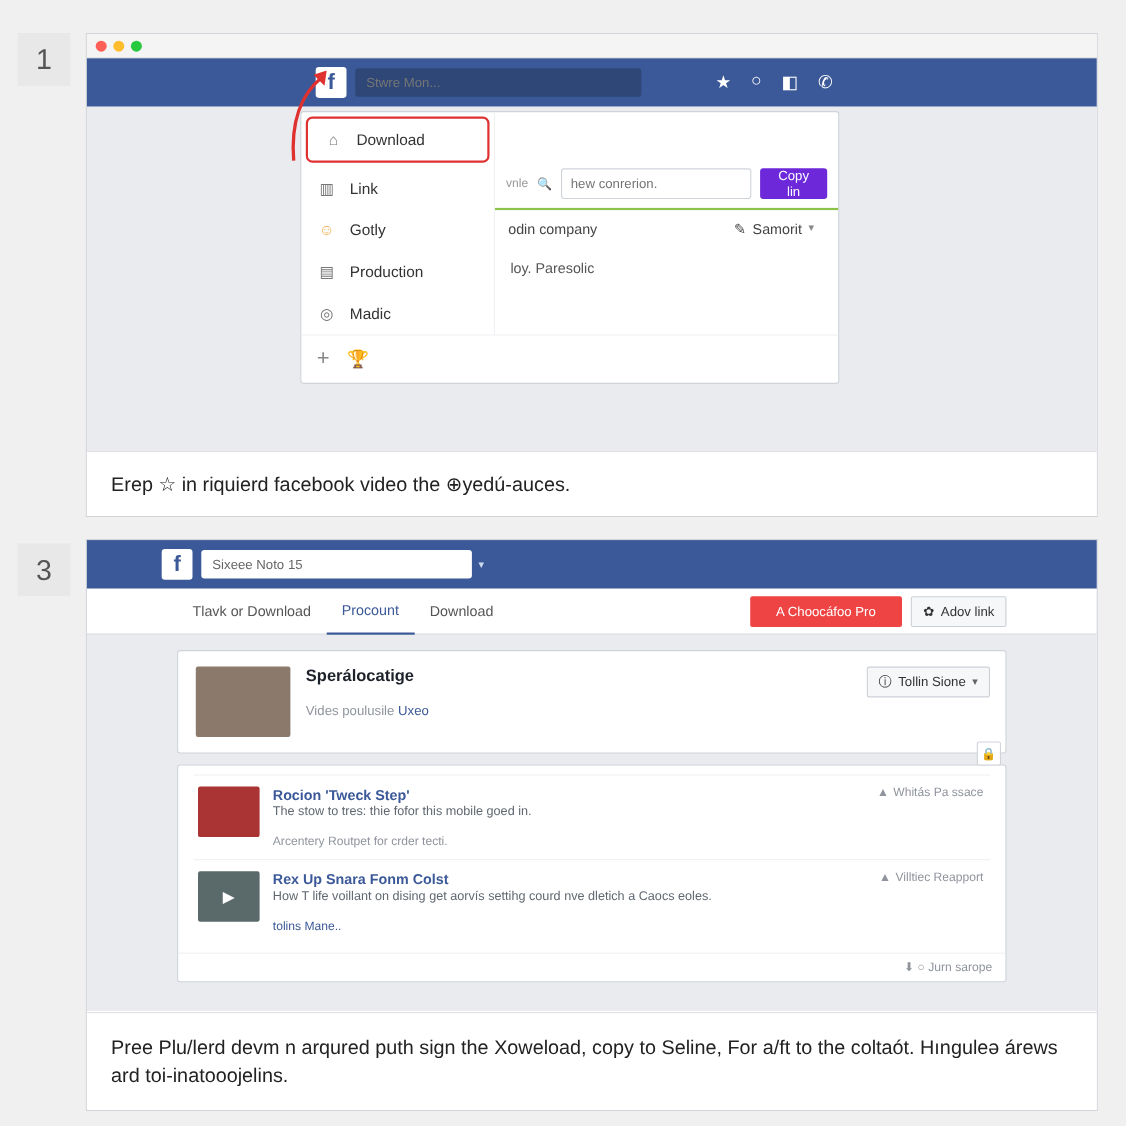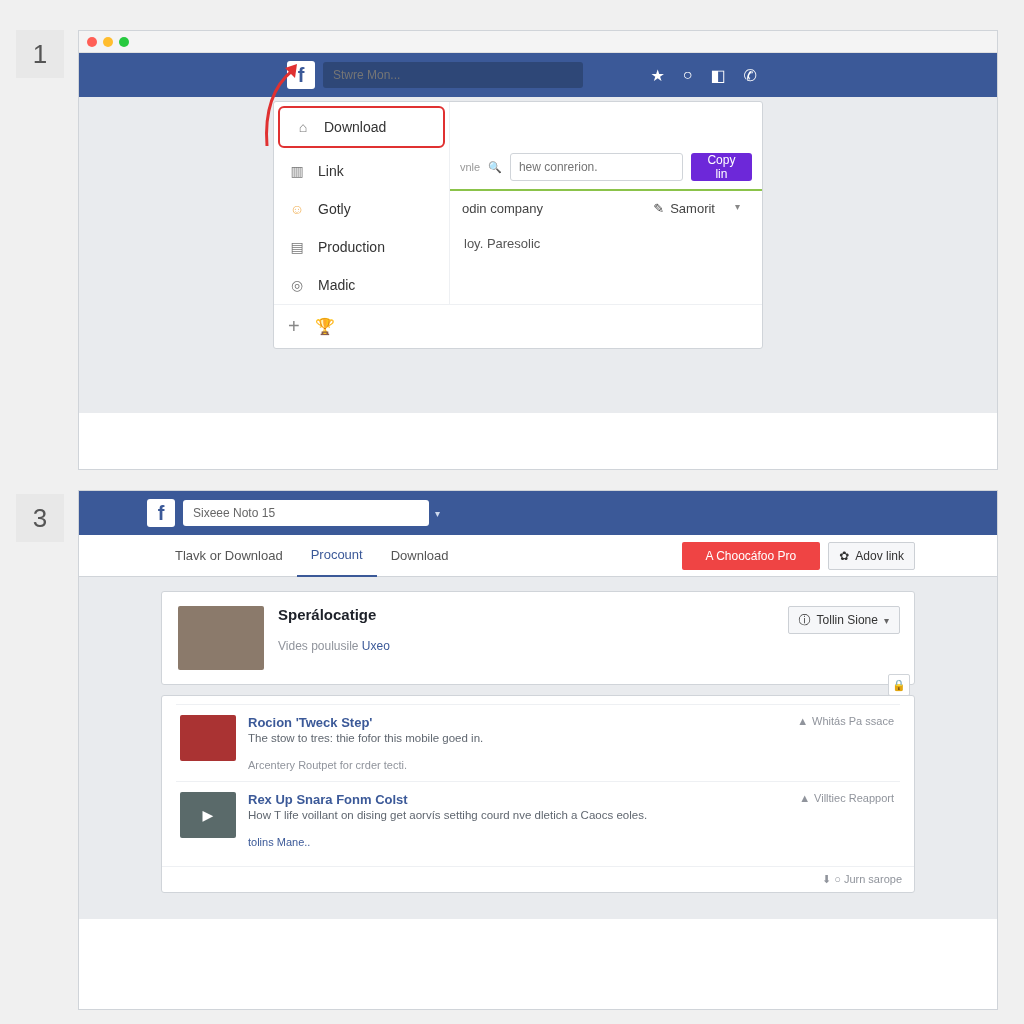--- a/index.html
+++ b/index.html
@@ -23,21 +23,21 @@
 .dropdown-zone{position:absolute;left:194px;top:4px;width:490px;background:#fff;border:1px solid #d0d4d9;border-radius:3px}
 .dd-row{display:flex;align-items:center;border-bottom:1px solid #eef0f3}
 .dd-main{width:176px;border-right:1px solid #eef0f3}
 .menu-list{display:flex;flex-direction:column}
 .mi{display:flex;align-items:center;gap:12px;padding:10px 14px;font-size:14px;color:#333;cursor:pointer}
 .mi.hl{border:2px solid #e03131;border-radius:6px;margin:4px}
 .mi .ico{width:18px;height:18px;display:flex;align-items:center;justify-content:center;color:#777;font-size:14px}
 .right-top{flex:1;display:flex;align-items:center;gap:8px;padding:8px 10px}
 .right-top input{flex:1;border:1px solid #d0d4d9;border-radius:3px;height:28px;font-size:12px;padding:0 8px;color:#888}
 .copy-btn{background:#6d28d9;color:#fff;border:none;height:28px;padding:0 12px;font-size:12px;border-radius:3px;cursor:pointer}
-.bar2{display:flex;align-items:flex-start;gap:20px;padding:10px 12px;border-top:2px solid #8bc34a;font-size:13px;color:#444}
+.bar2{display:flex;align-items:flex-start;gap:6px;padding:10px 12px;border-top:2px solid #8bc34a;font-size:13px;color:#444}
 .bar2 .seg{display:flex;align-items:center;gap:6px}
 .bar2 .sep{flex:1}
 .bar3{padding:10px 14px;font-size:13px;color:#555}
 .footerbar{display:flex;align-items:center;gap:16px;padding:10px 14px;color:#888}
 .footerbar .plus{font-size:20px;color:#888}
 .footerbar .cup{color:#3b5998}
 .notice{text-align:center;font-size:12px;color:#8b95a5;margin-top:56px}
 .notice a{color:#3b5998}
 .penlink{font-size:14px;color:#888;margin-top:10px}
 .caption{position:absolute;bottom:0;left:0;right:0;background:#fff;border-top:1px solid #e0e0e0;padding:18px 22px;font-size:18px;color:#222}
@@ -144,20 +144,21 @@
     </div>
     <div class="notice">
       <span>Downhads of form voy xleal </span><a>Reafled</a><span> gane poo.</span>
       <div class="penlink">✎</div>
     </div>
   </div>
   <svg class="arrow" viewBox="0 0 90 90">
     <path d="M 70 6 Q 40 30 44 82" stroke="#e03131" stroke-width="3" fill="none"></path>
     <path d="M 62 4 L 74 0 L 72 14 Z" fill="#e03131"></path>
   </svg>
+  <div class="caption">Erep ☆ in riquierd facebook video the ⊕yedú-auces.</div>
 </div>
 
 <div class="panel panel2">
   <div class="fbbar">
     <div class="fb-logo fb-logo2">f</div>
     <input class="fb-search fb-search2" value="Sixeee Noto 15" style="">
     <span style="color:#cdd9ed;margin-left:6px;font-size:10px">▾</span>
   </div>
   <div class="tabsbar">
     <div class="tab">Tlavk or Download</div>
@@ -216,13 +217,14 @@
           </div>
           <div class="vaction">
               <span>▲</span>
               <span>Villtiec Reapport</span>
             </div>
         </div>
       </div>
       <div class="listfoot">⬇ ○ <span>Jurn sarope</span></div>
     </div>
   </div>
+  <div class="caption" style="line-height:1.45">Pree Plu/lerd devm n arqured puth sign the Xoweload, copy to Seline, For a/ft to the coltaót. Hınguleə árews ard toi-inatooojelins.</div>
 </div>
 
 </body></html>

